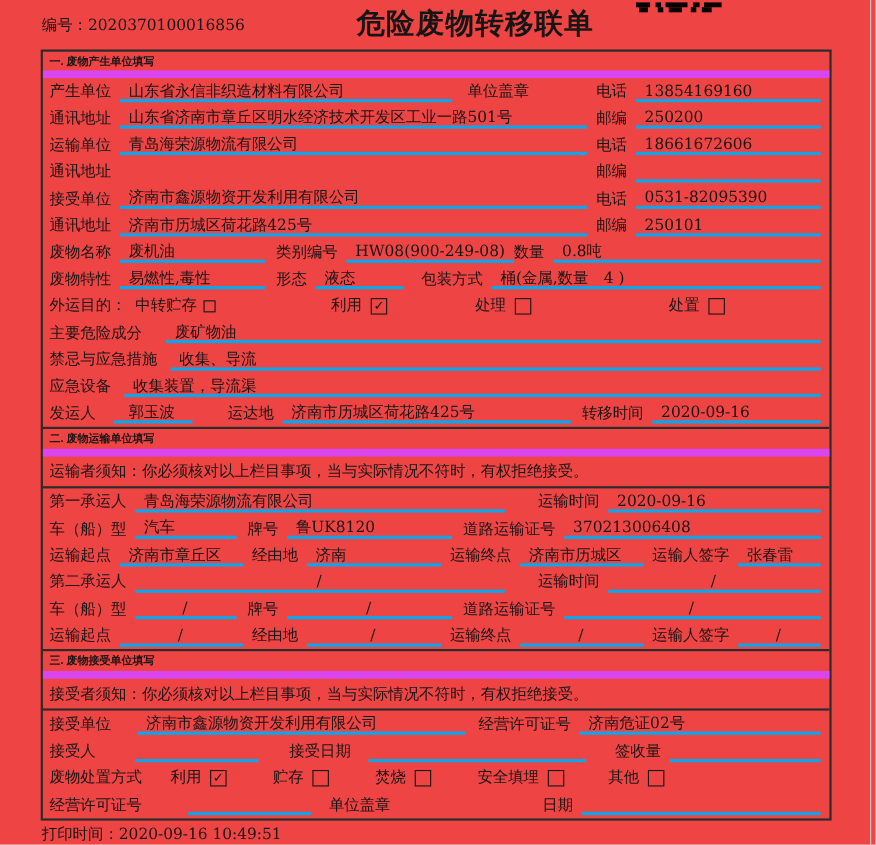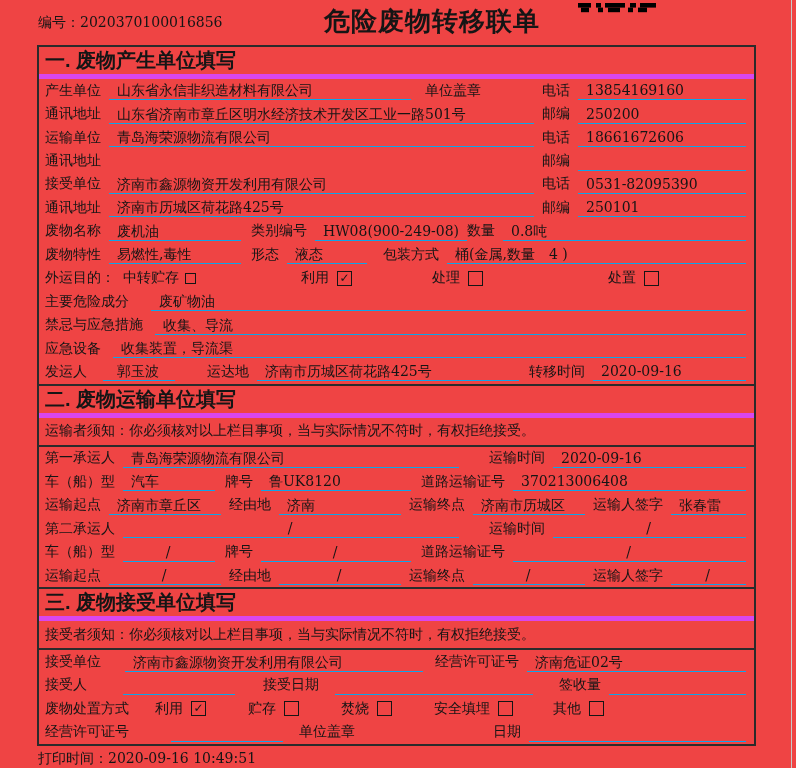--- a/index.html
+++ b/index.html
@@ -10,30 +10,30 @@
   .serial{position:absolute;left:38px;top:14px;white-space:nowrap;}
   .doc-title{position:absolute;left:287px;top:4px;width:290px;text-align:center;
              font-family:"Liberation Sans","DejaVu Sans",sans-serif;
              font-weight:bold;font-size:26px;letter-spacing:1px;white-space:nowrap;}
   .qr{position:absolute;left:578px;top:0;}
   .form-table{position:absolute;left:37px;top:45px;width:719px;height:701px;
               border:2px solid #2b2b2b;box-sizing:border-box;
               display:flex;flex-direction:column;}
   .sec-title{flex:0 0 24px;display:flex;align-items:center;padding-left:6px;
              font-family:"Liberation Sans","DejaVu Sans",sans-serif;
-             font-weight:bold;font-size:20px;border-bottom:5px solid #d946ef;
+             font-weight:bold;font-size:10px;border-bottom:7px solid #d946ef;
              box-sizing:border-box;}
   .sec-title.mid{flex-basis:27px;border-top:2px solid #2b2b2b;}
   .notice{flex:0 0 29px;display:flex;align-items:center;padding-left:6px;
           border-bottom:2px solid #2b2b2b;box-sizing:border-box;white-space:nowrap;}
   .row{flex:1 1 0;display:flex;align-items:center;padding-left:6px;box-sizing:border-box;min-height:0;}
   .left-col{flex:1;display:flex;align-items:center;min-width:0;}
   .right-col{flex:0 0 212px;display:flex;align-items:center;}
   .lbl{white-space:nowrap;}
-  .val{border-bottom:1px solid #0ea5e9;white-space:nowrap;margin-left:8px;
+  .val{border-bottom:3px solid #0ea5e9;white-space:nowrap;margin-left:8px;
        padding:0 2px 1px 8px;height:19px;line-height:19px;box-sizing:border-box;
        overflow:hidden;}
   .val.fill{flex:1;margin-right:8px;}
   .val.ctr{text-align:center;padding-left:0;}
   .cb{flex:none;display:inline-block;width:13px;height:13px;border:1px solid #151515;
       margin-left:8px;font-size:12px;line-height:13px;text-align:center;
       font-family:"DejaVu Sans",sans-serif;}
   .cb.sm{width:9px;height:9px;margin-left:6px;line-height:9px;font-size:9px;}
   .footer{position:absolute;left:38px;top:750px;white-space:nowrap;}
 </style>

